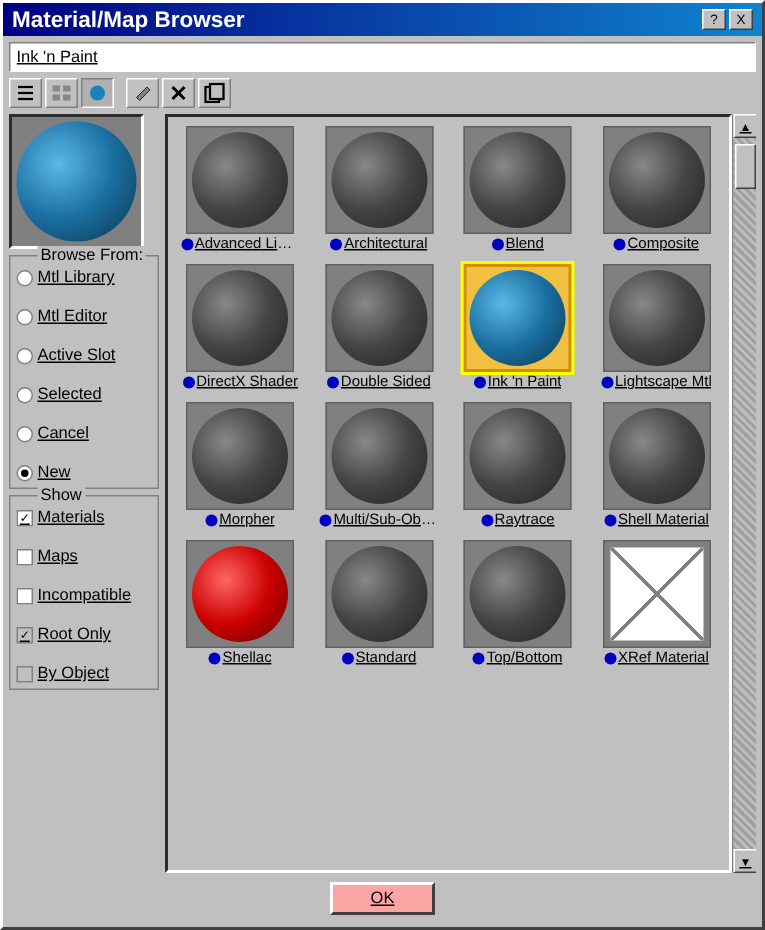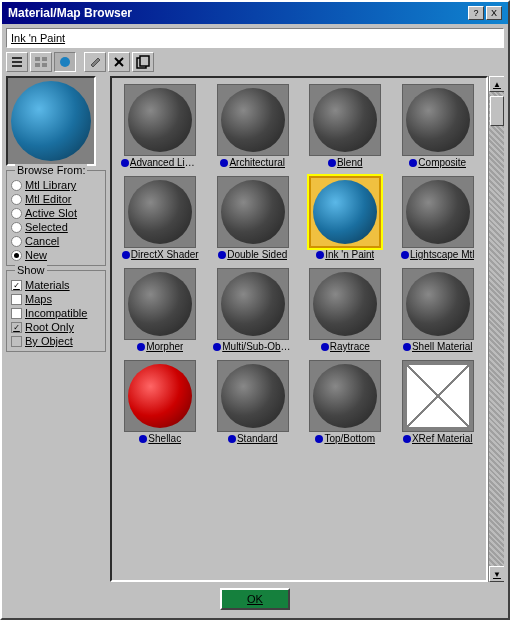--- a/index.html
+++ b/index.html
@@ -29,21 +29,21 @@
       padding: 3px 6px;
       display: flex;
       align-items: center;
       justify-content: space-between;
       height: 22px;
       flex-shrink: 0;
     }
 
     .title-text {
       font-weight: bold;
-      font-size: 12px;
+      font-size: 15px;
     }
 
     .title-buttons {
       display: flex;
       gap: 2px;
     }
 
     .title-btn {
       width: 16px;
       height: 14px;
@@ -156,30 +156,30 @@
     .group-box {
       border: 1px solid #808080;
       padding: 4px;
       position: relative;
       flex-shrink: 0;
     }
 
     .group-label {
       position: absolute;
       top: -7px;
-      left: 8px;
+      left: 18px;
       background: #c0c0c0;
       padding: 0 2px;
       font-size: 11px;
     }
 
     .radio-group, .checkbox-group {
       display: flex;
       flex-direction: column;
-      gap: 2px;
+      gap: 14px;
       margin-top: 4px;
     }
 
     .radio-item, .checkbox-item {
       display: flex;
       align-items: center;
       gap: 3px;
       font-size: 11px;
       cursor: pointer;
     }
@@ -385,21 +385,21 @@
       display: flex;
       justify-content: center;
       gap: 8px;
       padding: 6px 4px 4px;
       flex-shrink: 0;
     }
 
     .dialog-btn {
       width: 70px;
       height: 22px;
-      background: #15803d;
+      background: #fca5a5;
       border: 2px solid #ffffff;
       border-right-color: #404040;
       border-bottom-color: #404040;
       font-size: 11px;
       cursor: pointer;
       display: flex;
       align-items: center;
       justify-content: center;
     }
 

